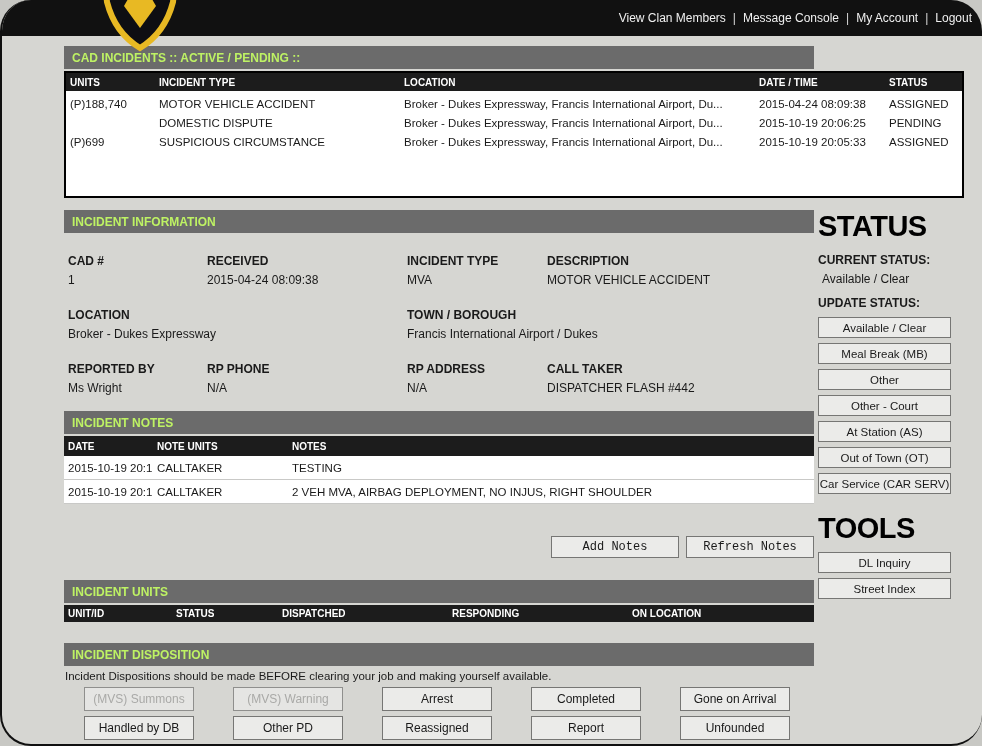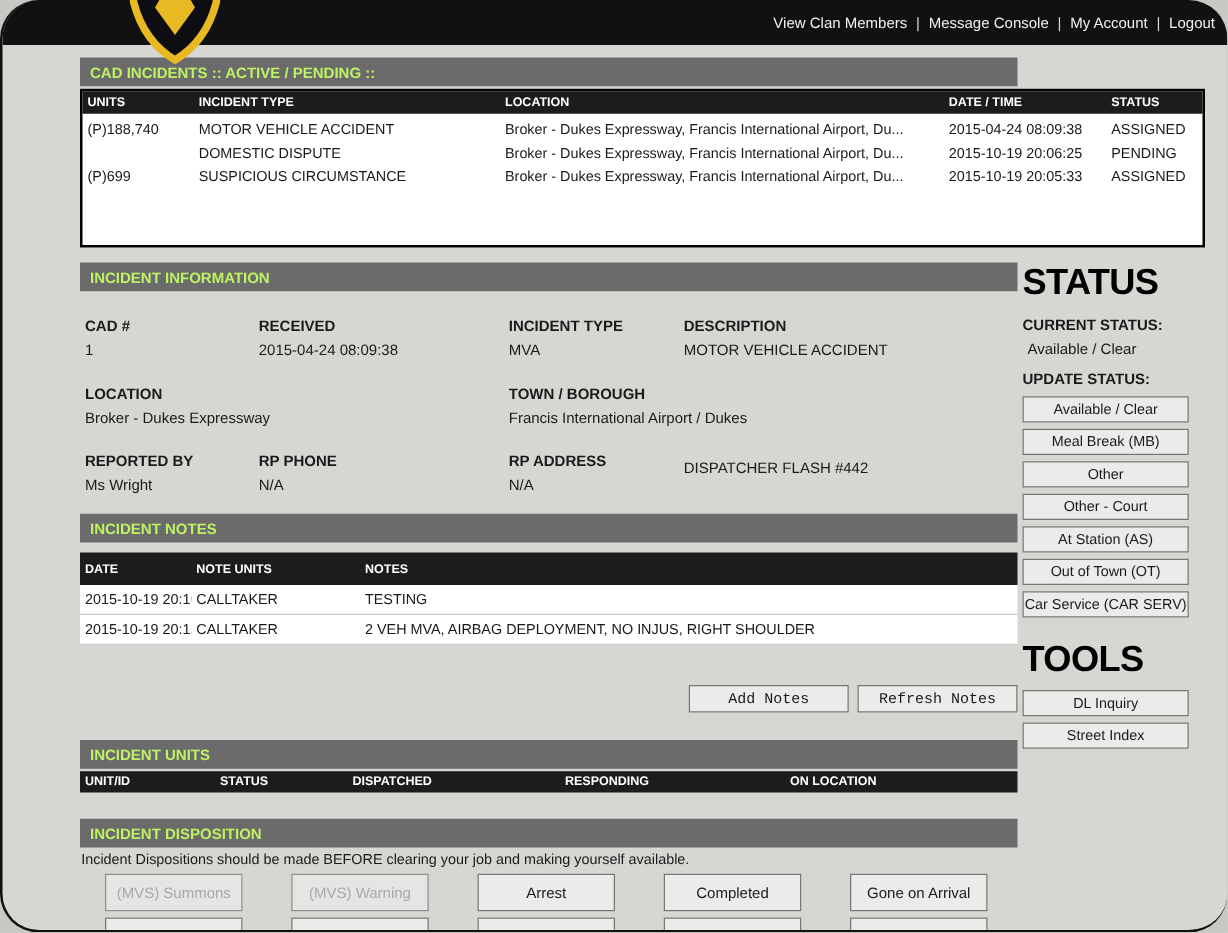--- a/index.html
+++ b/index.html
@@ -48,21 +48,21 @@
   .ic-4{flex:1;}
   .info-label{font-weight:bold;font-size:12px;}
   .info-value{margin-top:5px;font-size:12px;}
 
   
   .notes-section{margin-top:16px;}
   .nt-date{width:89px;}
   .nt-type{width:135px;}
   .nt-notes{flex:1;}
   .note-row{display:flex;align-items:center;height:23px;background:#fff;border-bottom:1px solid #c9c9c7;font-size:11.5px;}
-  .notes-thead{margin-top:8px;height:26px;}
+  .notes-thead{margin-top:2px;height:20px;}
 
   
   .btn{display:flex;align-items:center;justify-content:center;background:#ebebe9;border:1px solid #767674;
     font-size:12px;font-family:inherit;color:#1a1a1a;box-sizing:border-box;cursor:pointer;padding:0;}
   .btn.disabled{color:#a9a9a7;border-color:#8f8f8d;background:#e5e5e3;cursor:default;}
   .notes-buttons{display:flex;justify-content:flex-end;gap:7px;margin-top:32px;font-family:Liberation Mono, monospace;}
   .notes-buttons .btn{width:128px;height:22px;}
 
   
   .units-section{margin-top:22px;}
@@ -70,21 +70,21 @@
   .u-1{width:108px;}
   .u-2{width:106px;}
   .u-3{width:170px;}
   .u-4{width:180px;}
   .u-5{flex:1;}
 
   
   .disp-section{margin-top:21px;}
   .disp-note{margin-top:4px;font-size:11.5px;padding-left:1px;}
   .disp-row{display:flex;gap:39px;padding-left:20px;margin-top:5px;}
-  .disp-row .btn{width:110px;height:30px;}
+  .disp-row .btn{width:110px;height:24px;}
 
   
   .big-title{font-size:29px;font-weight:900;letter-spacing:-0.5px;color:#000;line-height:33px;}
   .side-label{font-weight:bold;font-size:12px;margin-top:10px;}
   .side-value{font-size:12px;margin-top:5px;padding-left:4px;}
   .side-buttons{margin-top:7px;}
   .side-buttons .btn{width:133px;height:21px;margin-top:5px;font-size:11.5px;}
   .tools-title{margin-top:18px;}
 </style>
 </head>
@@ -188,20 +188,21 @@
             </div>
             <div class="info-cell ic-2">
               <div class="info-label">RP PHONE</div>
               <div class="info-value">N/A</div>
             </div>
             <div class="info-cell ic-3">
               <div class="info-label">RP ADDRESS</div>
               <div class="info-value">N/A</div>
             </div>
             <div class="info-cell ic-4">
+              <div class="info-label">CALL TAKER</div>
               <div class="info-value">DISPATCHER FLASH #442</div>
             </div>
           </div>
         </div>
 
         <div class="notes-section">
           <div class="section-bar">INCIDENT NOTES</div>
           <div class="thead notes-thead">
             <div class="cell nt-date">DATE</div>
             <div class="cell nt-type">NOTE UNITS</div>

